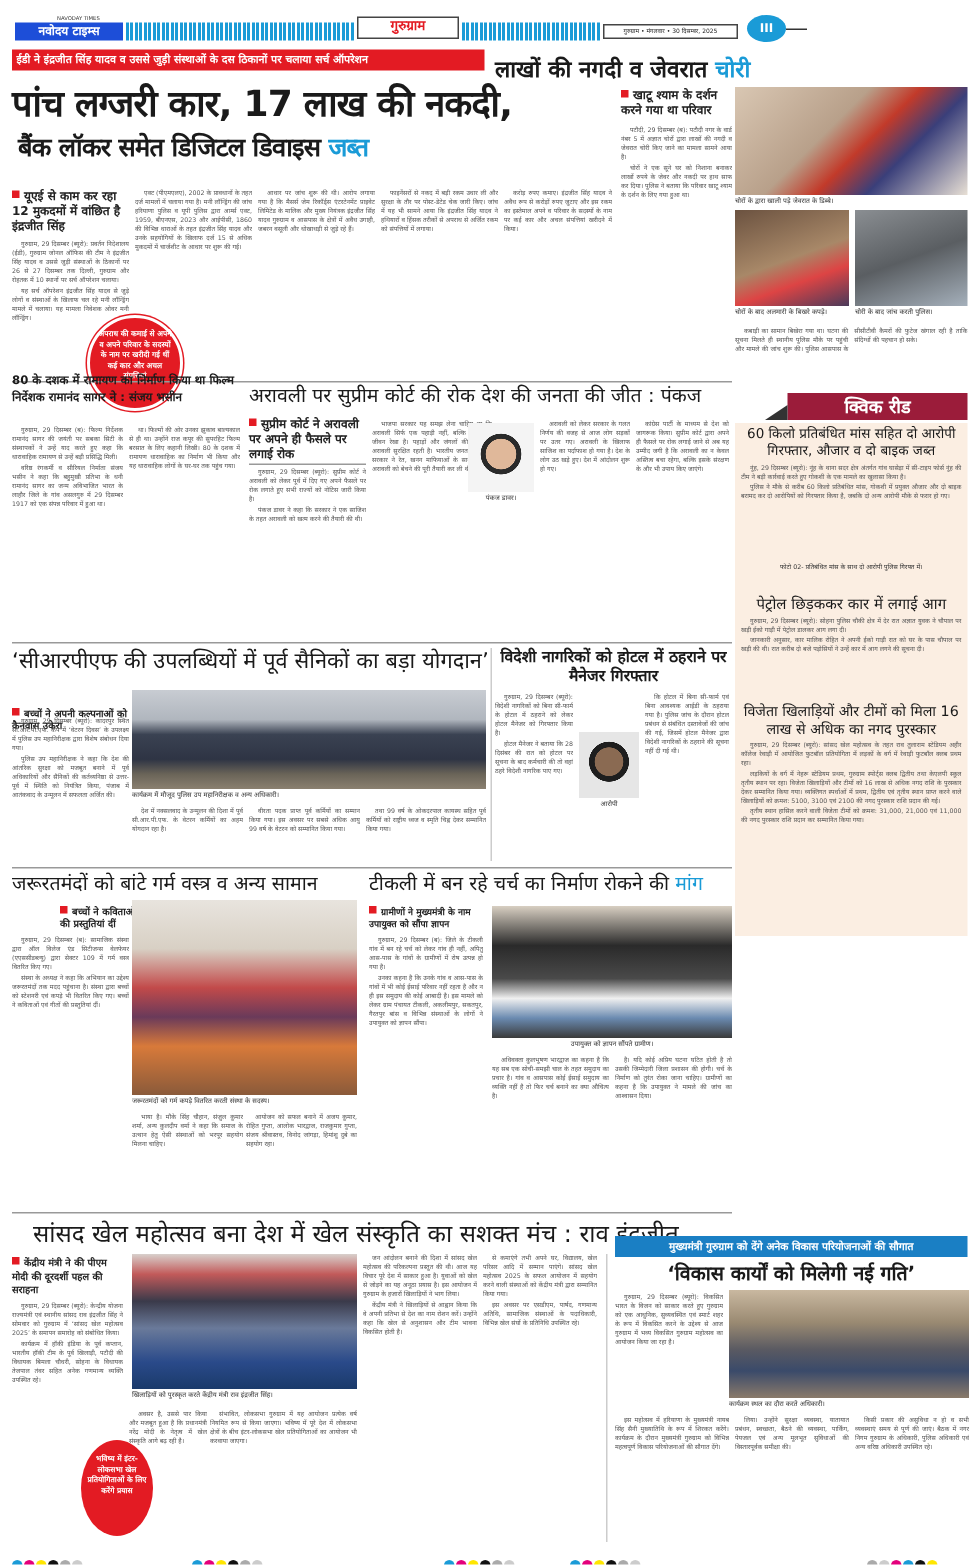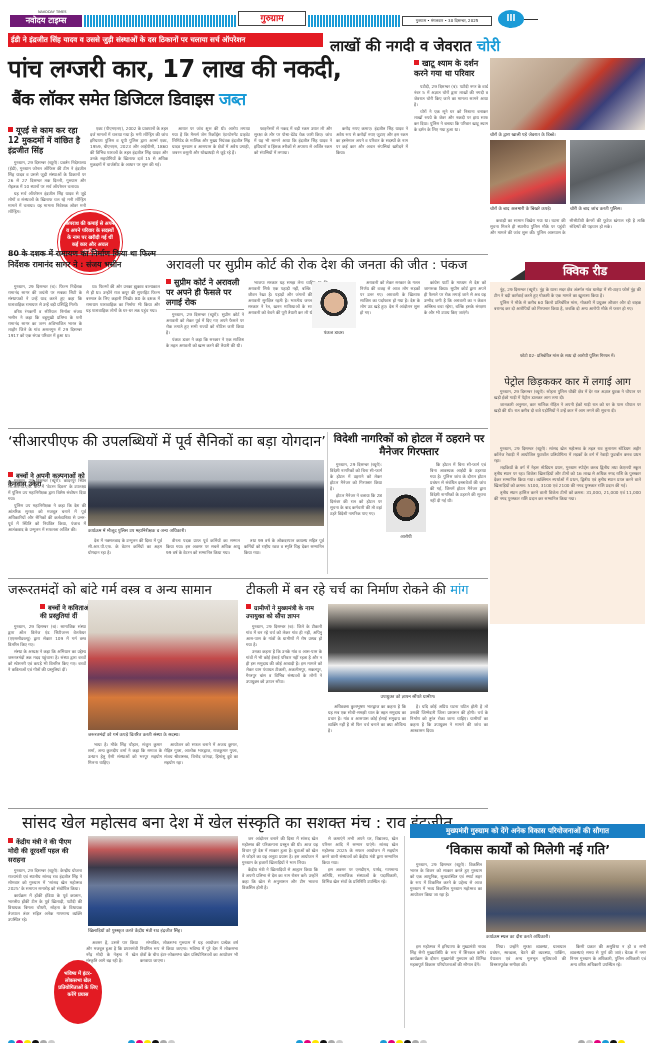--- a/index.html
+++ b/index.html
@@ -16,21 +16,21 @@
 .rule{background:#999;height:1px}
 .vr{background:#ccc;width:1px}
 .stripes{background:repeating-linear-gradient(90deg,#1a9bd7 0 2px,#fff 2px 3px)}
 .reg{width:7px;height:7px;border-radius:50%;display:inline-block;margin-right:1px}
 </style>
 </head>
 <body>
 
 <div class="abs" style="left:0;top:0;width:650px;height:30px;">
   <div class="abs" style="left:38px;top:10px;font-size:3.5px;color:#333;">NAVODAY TIMES</div>
-  <div class="abs" style="left:10px;top:15px;width:72px;height:12px;background:#701a75;color:#fff;font-weight:bold;font-size:8px;line-height:12px;text-align:center;">नवोदय टाइम्स</div>
+  <div class="abs" style="left:10px;top:15px;width:72px;height:12px;background:#1d4ed8;color:#fff;font-weight:bold;font-size:8px;line-height:12px;text-align:center;">नवोदय टाइम्स</div>
   <div class="abs stripes" style="left:84px;top:15px;width:152px;height:12px;"></div>
   <div class="abs" style="left:238px;top:11px;width:68px;height:15px;border:1px solid #444;color:#e31b23;font-weight:bold;font-size:9px;line-height:13px;text-align:center;background:#fff;">गुरुग्राम</div>
   <div class="abs stripes" style="left:308px;top:15px;width:92px;height:12px;"></div>
   <div class="abs" style="left:402px;top:16px;width:90px;height:10px;border:1px solid #444;font-size:4px;line-height:8px;text-align:center;color:#222;">गुरुग्राम • मंगलवार • 30 दिसम्बर, 2025</div>
   <div class="abs" style="left:498px;top:10px;width:26px;height:18px;border-radius:50%;background:#1a9bd7;color:#fff;font-size:8px;line-height:18px;text-align:center;font-weight:bold;">III</div>
   <div class="abs" style="left:524px;top:19px;width:14px;height:1px;background:#333;"></div>
 </div>
 
 <div class="abs" style="left:8px;top:33px;width:315px;height:14px;background:#e31b23;color:#fff;font-weight:bold;font-size:7.2px;line-height:14px;padding-left:3px;white-space:nowrap;overflow:hidden;">ईडी ने इंद्रजीत सिंह यादव व उससे जुड़ी संस्थाओं के दस ठिकानों पर चलाया सर्च ऑपरेशन</div>
 <div class="abs hd" style="left:8px;top:56px;width:400px;font-size:24px;letter-spacing:-0.5px;white-space:nowrap;">पांच लग्जरी कार, 17 लाख की नकदी,</div>
@@ -75,30 +75,32 @@
 <div class="abs cap" style="left:490px;top:206px;width:76px;">चोरों के बाद अलमारी के बिखरे कपड़े।</div>
 <div class="abs cap" style="left:570px;top:206px;width:75px;">चोरी के बाद जांच करती पुलिस।</div>
 <div class="abs txt" style="left:490px;top:218px;width:155px;height:42px;column-count:2;column-gap:4px;">
   <p>कबाड़ी का सामान बिखेरा गया था। घटना की सूचना मिलते ही स्थानीय पुलिस मौके पर पहुंची और मामले की जांच शुरू की। पुलिस आसपास के सीसीटीवी कैमरों की फुटेज खंगाल रही है ताकि संदिग्धों की पहचान हो सके।</p>
 </div>
 
 <div class="abs" style="left:490px;top:268px;width:155px;height:10px;"></div>
 <div class="abs" style="left:525px;top:262px;width:120px;height:18px;background:#9b1c3a;color:#fff;font-weight:bold;font-size:12px;line-height:18px;text-align:center;">क्विक रीड</div>
 <div class="abs" style="left:510px;top:270px;width:0;height:0;border-right:15px solid #333;border-top:10px solid transparent;"></div>
 <div class="abs" style="left:490px;top:282px;width:155px;height:342px;background:#fbeee2;padding:3px 4px;">
+  <div class="hd" style="font-size:9px;line-height:11px;text-align:center;font-weight:normal;">60 किलो प्रतिबंधित मांस सहित दो आरोपी गिरफ्तार, औजार व दो बाइक जब्त</div>
   <div class="txt" style="height:66px;margin-top:2px;">
     <p>नूंह, 29 दिसम्बर (ब्यूरो): नूंह के थाना सदर क्षेत्र अंतर्गत गांव घासेड़ा में सी-टाइप फोर्स नूंह की टीम ने बड़ी कार्रवाई करते हुए गोकशी के एक मामले का खुलासा किया है।</p>
     <p>पुलिस ने मौके से करीब 60 किलो प्रतिबंधित मांस, गोकशी में प्रयुक्त औजार और दो बाइक बरामद कर दो आरोपियों को गिरफ्तार किया है, जबकि दो अन्य आरोपी मौके से फरार हो गए।</p>
   </div>
   <div class="txt" style="text-align:center;color:#333;">फोटो 02- प्रतिबंधित मांस के साथ दो आरोपी पुलिस गिरफ्त में।</div>
   <div class="hd" style="font-size:10px;line-height:13px;text-align:center;font-weight:normal;margin-top:16px;">पेट्रोल छिड़ककर कार में लगाई आग</div>
   <div class="txt" style="height:56px;margin-top:1px;">
     <p>गुरुग्राम, 29 दिसम्बर (ब्यूरो): सोहना पुलिस चौकी क्षेत्र में देर रात अज्ञात युवक ने चौपाल पर खड़ी ईको गाड़ी में पेट्रोल डालकर आग लगा दी।</p>
     <p>जानकारी अनुसार, कार मालिक रोहित ने अपनी ईको गाड़ी रात को घर के पास चौपाल पर खड़ी की थी। रात करीब दो बजे पड़ोसियों ने उन्हें कार में आग लगने की सूचना दी।</p>
   </div>
+  <div class="hd" style="font-size:9.5px;line-height:12px;text-align:center;font-weight:normal;margin-top:2px;">विजेता खिलाड़ियों और टीमों को मिला 16 लाख से अधिक का नगद पुरस्कार</div>
   <div class="txt" style="height:118px;margin-top:1px;">
     <p>गुरुग्राम, 29 दिसम्बर (ब्यूरो): सांसद खेल महोत्सव के तहत राव तुलाराम स्टेडियम अहीर कॉलेज रेवाड़ी में आयोजित फुटबॉल प्रतियोगिता में लड़कों के वर्ग में रेवाड़ी फुटबॉल क्लब प्रथम रहा।</p>
     <p>लड़कियों के वर्ग में नेहरू स्टेडियम प्रथम, गुरुग्राम स्पोर्ट्स क्लब द्वितीय तथा केएलपी स्कूल तृतीय स्थान पर रहा। विजेता खिलाड़ियों और टीमों को 16 लाख से अधिक नगद राशि के पुरस्कार देकर सम्मानित किया गया। व्यक्तिगत स्पर्धाओं में प्रथम, द्वितीय एवं तृतीय स्थान प्राप्त करने वाले खिलाड़ियों को क्रमश: 5100, 3100 एवं 2100 की नगद पुरस्कार राशि प्रदान की गई।</p>
     <p>तृतीय स्थान हासिल करने वाली विजेता टीमों को क्रमश: 31,000, 21,000 एवं 11,000 की नगद पुरस्कार राशि प्रदान कर सम्मानित किया गया।</p>
   </div>
 </div>
 
 <div class="abs rule" style="left:8px;top:254px;width:480px;"></div>
 <div class="abs hd" style="left:8px;top:248px;width:152px;font-size:7.8px;line-height:11px;">80 के दशक में रामायण का निर्माण किया था फिल्म निर्देशक रामानंद सागर ने : संजय भसीन</div>
 <div class="abs txt" style="left:8px;top:284px;width:74px;height:140px;">

